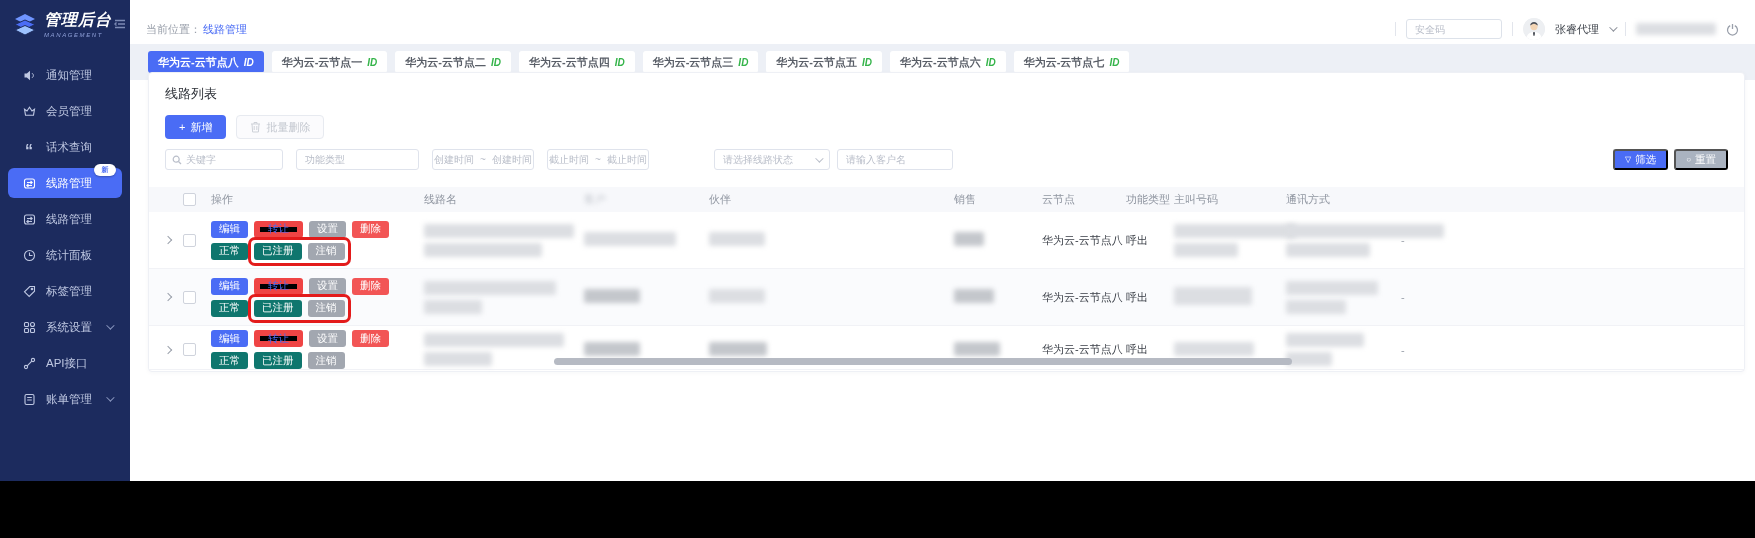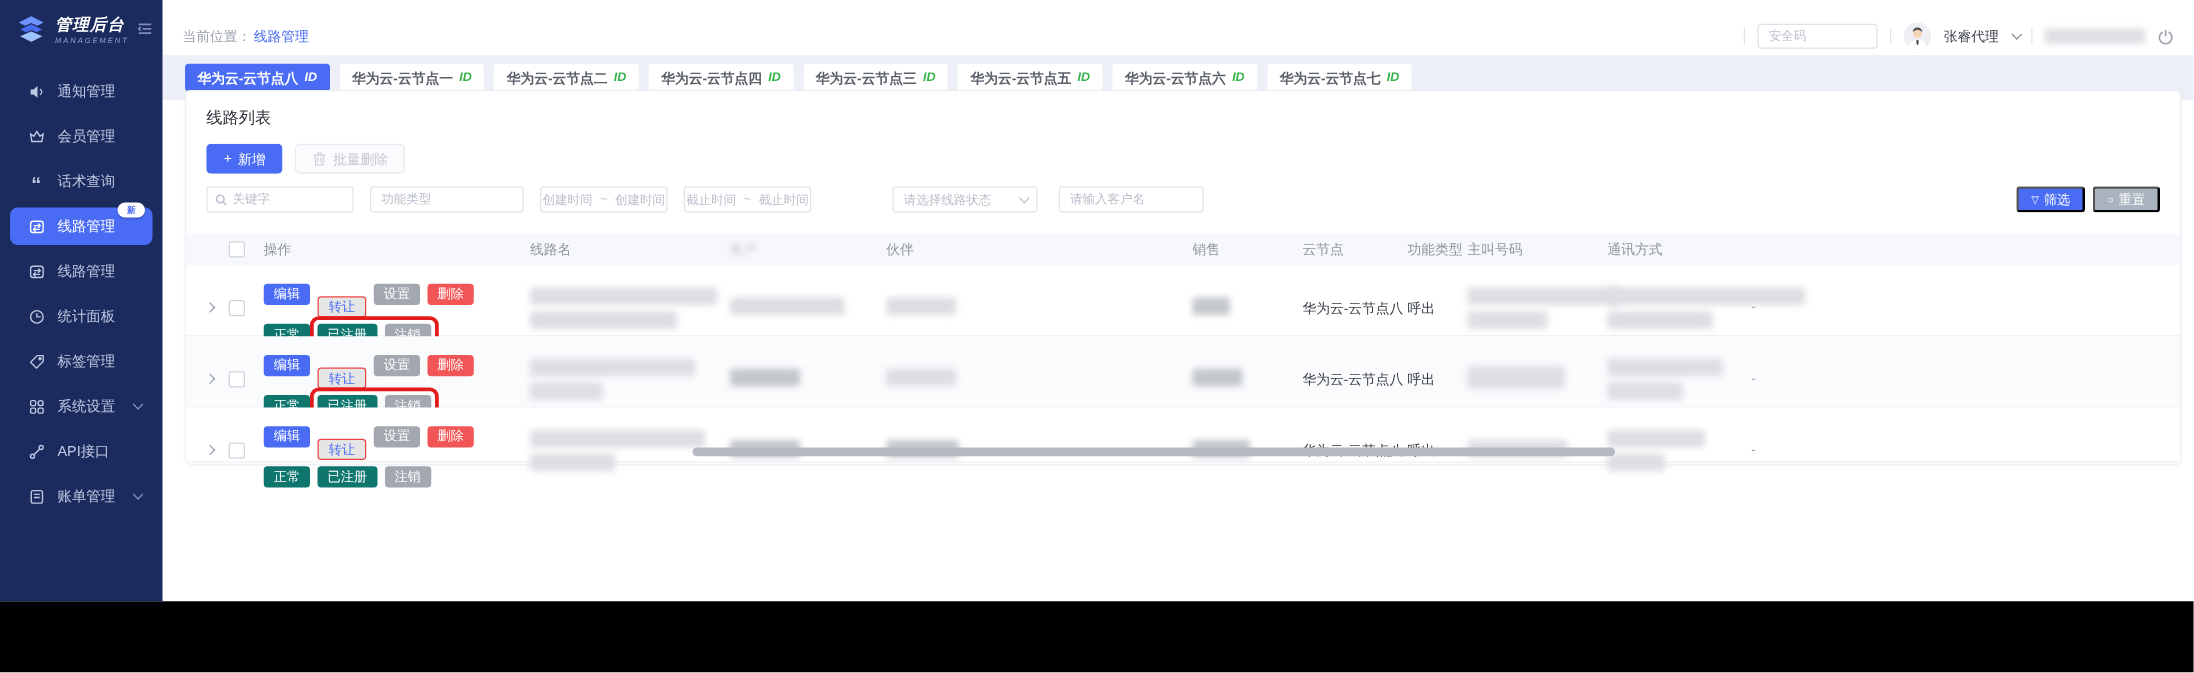--- a/index.html
+++ b/index.html
@@ -4,21 +4,21 @@
 <style>
   * { margin:0; padding:0; box-sizing:border-box; }
   html,body { width:1755px; height:538px; font-family:"Liberation Sans","DejaVu Sans",sans-serif; background:#fff; overflow:hidden; }
   .stage { position:relative; width:1755px; height:538px; background:#fff; }
 
   
   .sidebar { position:absolute; left:0; top:0; width:130px; height:481px; background:#1c2b5e; z-index:3; }
   .logo-row { display:flex; align-items:center; padding:10px 8px 8px 12px; }
   .logo-mark { width:26px; height:26px; flex:0 0 aupx; }
   .logo-text { margin-left:6px; flex:1; }
-  .logo-title { color:#fff; font-size:13px; font-weight:bold; font-style:italic; letter-spacing:1px; white-space:nowrap; }
+  .logo-title { color:#fff; font-size:16px; font-weight:bold; font-style:italic; letter-spacing:1px; white-space:nowrap; }
   .logo-sub { color:#8fa0d8; font-size:6px; font-style:italic; letter-spacing:1.6px; margin-top:1px; }
   .collapse-btn { color:#7d8bb5; margin-left:2px; cursor:pointer; }
   .menu { margin-top:14px; }
   .menu-item { position:relative; display:flex; align-items:center; height:30px; margin:6px 8px; padding-left:14px; border-radius:6px; color:#bfc8e2; font-size:11.5px; cursor:pointer; }
   .menu-item .mi-icon { width:14px; height:14px; margin-right:10px; display:flex; align-items:center; justify-content:center; color:#bfc8e2; font-size:12px; }
   .menu-item.active { background:#4a6cf5; color:#fff; }
   .menu-item.active .mi-icon { color:#fff; }
   .mi-chevron { margin-left:auto; margin-right:10px; width:6px; height:6px; border-right:1.5px solid #8a97bf; border-bottom:1.5px solid #8a97bf; transform:rotate(45deg) translateY(-2px); }
   .mi-badge { position:absolute; right:6px; top:-4px; background:#fff; border-radius:7px; min-width:22px; height:12px; display:flex; align-items:center; justify-content:center; color:#4a6cf5; font-size:7px; font-weight:bold; filter:blur(0.6px); box-shadow:0 1px 2px rgba(0,0,0,.25); }
 
@@ -78,21 +78,21 @@
   .trow.r0 { top:139px; }
   .trow.r1 { top:196px; background:#fafbfd; }
   .trow.r2 { top:253px; height:44px; }
   .expand-chevron { width:6px; height:6px; border-right:1.5px solid #9aa0ab; border-top:1.5px solid #9aa0ab; transform:rotate(45deg); margin-left:16px; cursor:pointer; }
   .cbx { width:13px; height:13px; border:1px solid #cfd3dc; border-radius:2px; background:#fff; cursor:pointer; }
   .blurred-text { filter:blur(2.5px); opacity:.55; }
   .act-cell { display:flex; flex-direction:column; gap:5px; padding:4px 0; }
   .act-line { display:flex; gap:6px; align-items:center; }
   .pill { height:17px; display:inline-flex; align-items:center; padding:0 8px; border-radius:3px; font-size:10.5px; color:#fff; cursor:pointer; white-space:nowrap; }
   .pill-edit { background:#4a6cf5; }
-  .pill-transfer { background:#e5e5e5; color:#4a6cf5; border:1px solid #ef4444;margin-top:21px; }
+  .pill-transfer { background:#000000; color:#4a6cf5; border:6px solid #ef4444; }
   .pill-set { background:#a2a7b0; }
   .pill-del { background:#f25555; }
   .pill-normal, .pill-registered { background:#0f766e; cursor:default; }
   .pill-logout { background:#a2a7b0; cursor:default; }
   .status-group { display:inline-flex; gap:6px; }
   .status-group.hl { outline:3px solid #e31b1b; outline-offset:3px; border-radius:1px; }
   .two-line { display:flex; flex-direction:column; gap:5px; }
   .cell-redacts .redact { height:14px; }
   .dash { color:#9aa0ab; }
   .hscroll { position:absolute; left:405px; top:285px; width:738px; height:7px; background:#b6bac3; border-radius:4px; cursor:pointer; }
@@ -323,21 +323,21 @@
         </div>
         <div class="f-box f-range second">
           <span>截止时间</span>
           <span>~</span>
           <span>截止时间</span>
         </div>
         <div class="f-box f-select">
           <span>请选择线路状态</span>
           <span class="chev-down" style="border-color:#b9bec9;"></span>
         </div>
-        <div class="f-box f-plain f-customer" style="margin-left:17px;">
+        <div class="f-box f-plain f-customer" style="margin-left:7px;">
           <input type="text" placeholder="请输入客户名" style="">
         </div>
         <div class="f-actions">
           <button class="btn-sm btn-filter">
             <span style="font-size:8px;">▽</span>
             <span>筛选</span>
           </button>
           <button class="btn-sm btn-reset">
             <span style="font-size:8px;">○</span>
             <span>重置</span>

